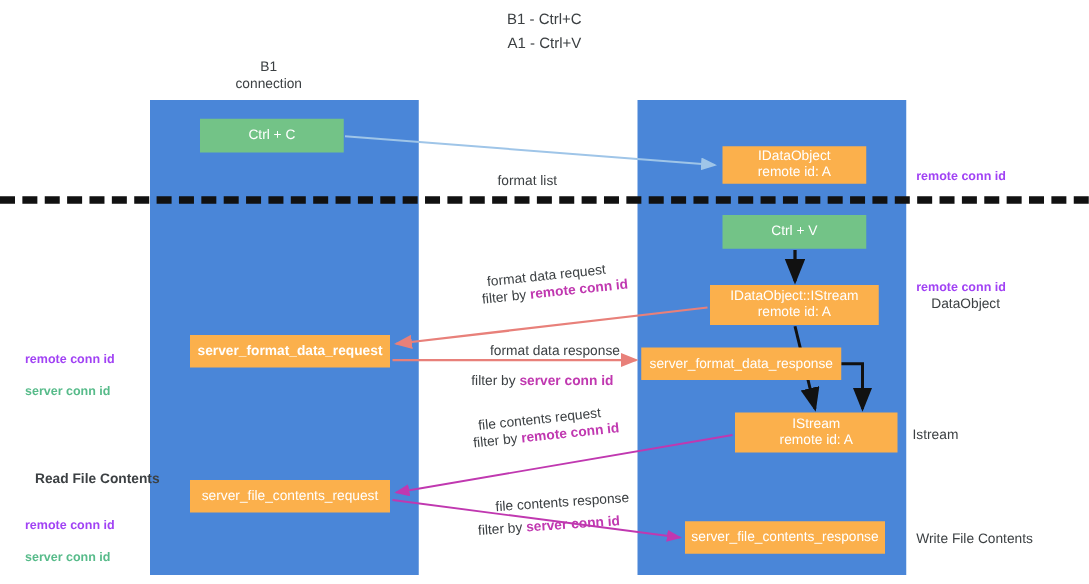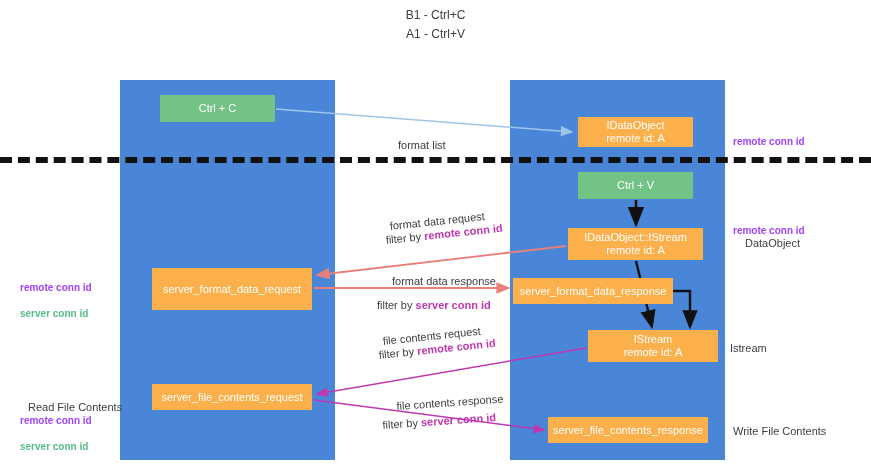--- a/index.html
+++ b/index.html
@@ -50,32 +50,32 @@
     white-space:pre-line;
     padding:2px 20px;
   }
   .node.green{background:#73c387;}
   .node.orange{background:#fbb04c;}
 
   #node-ctrl-c{left:160px;top:95px;width:115px;height:27px;}
   #node-idataobject{left:578px;top:117px;width:115px;height:30px;}
   #node-ctrl-v{left:578px;top:172px;width:115px;height:27px;}
   #node-getdata{left:568px;top:228px;width:135px;height:32px;}
-  #node-sfdreq{left:152px;top:268px;width:160px;height:42px;}
+  #node-sfdreq{left:152px;top:268px;width:160px;height:26px;font-weight:bold;}
   #node-sfdres{left:513px;top:278px;width:160px;height:26px;}
   #node-istream{left:588px;top:330px;width:130px;height:32px;}
   #node-sfcreq{left:152px;top:384px;width:160px;height:26px;}
   #node-sfcres{left:548px;top:417px;width:160px;height:26px;}
 
   
   .side-label{font-size:11px;line-height:14px;color:#3c4043;}
   #lbl-dataobject{left:730px;top:236px;padding-left:15px;}
   #lbl-istream{left:730px;top:341px;}
   #lbl-writefile{left:733px;top:424px;}
-  #lbl-readfile{left:28px;top:400px;}
+  #lbl-readfile{left:28px;top:376px;font-weight:bold;}
 
   
   .connid{font-size:10px;line-height:13px;font-weight:bold;white-space:pre-line;}
   .purple{color:#a142f4;}
   .green-t{color:#57bb8a;}
   .magenta{color:#c038b0;}
 
   #connid-top-right{left:733px;top:122px;}
   #connid-mid-right{left:733px;top:211px;}
   #connid-left-mid{left:20px;top:268px;}
@@ -100,20 +100,22 @@
   svg#arrows{position:absolute;left:0;top:0;width:871px;height:467px;pointer-events:none;}
 </style>
 </head>
 <body>
 
 <div id="canvas">
 
   <div class="abs title" id="diagram-title">B1 - Ctrl+C
 A1 - Ctrl+V</div>
 
+  <div class="abs lane-head" id="lane-head-b1">B1
+connection</div>
 
   <div class="abs lane" id="lane-b1"></div>
   <div class="abs lane" id="lane-a1"></div>
 
   <svg id="arrows" viewBox="0 0 871 467">
     <defs>
       <marker id="ah-blue" markerWidth="9" markerHeight="9" refX="7" refY="3.2" orient="auto">
         <path d="M0,0 L8,3.2 L0,6.4 z" fill="#9fc5e8"></path>
       </marker>
       <marker id="ah-red" markerWidth="9" markerHeight="9" refX="7" refY="3.2" orient="auto">

